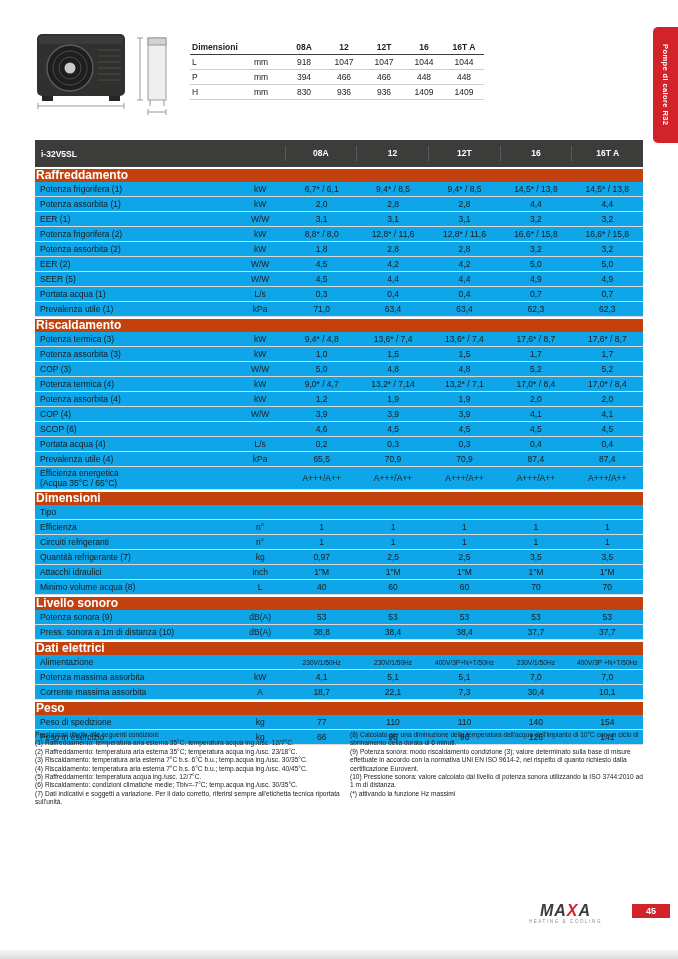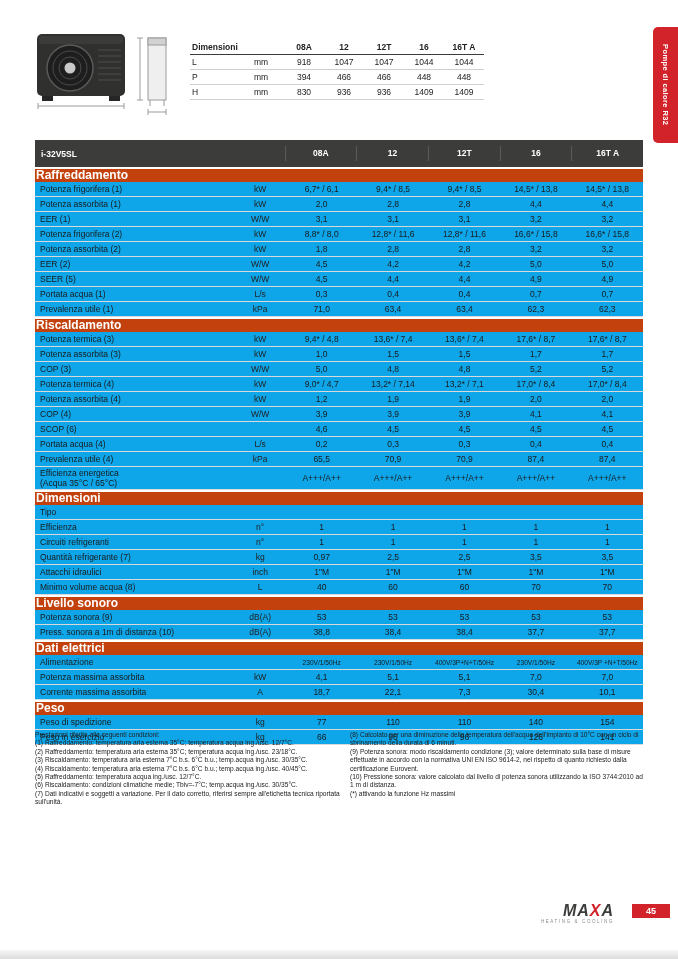--- a/index.html
+++ b/index.html
@@ -36,21 +36,21 @@
   .spec-row.small .cell-val{font-size:6.6px}
   .cell-span{width:360px;text-align:center}
 
   
   .notes{position:absolute;top:731px;font-size:6.6px;line-height:8.4px;color:#222}
   .notes.left{left:35px;width:307px}
   .notes.right{left:350px;width:294px}
   .notes p{margin:0}
 
   
-  .brand{position:absolute;right:64px;top:903px;text-align:right}
+  .brand{position:absolute;right:76px;top:903px;text-align:center}
   .brand-word{font-size:16px;font-weight:bold;font-style:italic;color:#3c3c3b;letter-spacing:1px;line-height:15px}
   .brand-word .red{color:#d2232a}
   .brand-tagline{font-size:4.5px;letter-spacing:1.6px;color:#8a8a8a;margin-top:1px}
   .page-box{position:absolute;right:8px;top:904px;width:38px;height:14px;background:#d2232a;color:#fff;font-size:9px;font-weight:bold;display:flex;align-items:center;justify-content:center}
   .bottom-strip{position:absolute;left:0;right:0;bottom:0;height:9px;background:linear-gradient(#f7f7f7,#dcdcdc)}
 </style>
 </head>
 <body>
 
 <div class="page">

